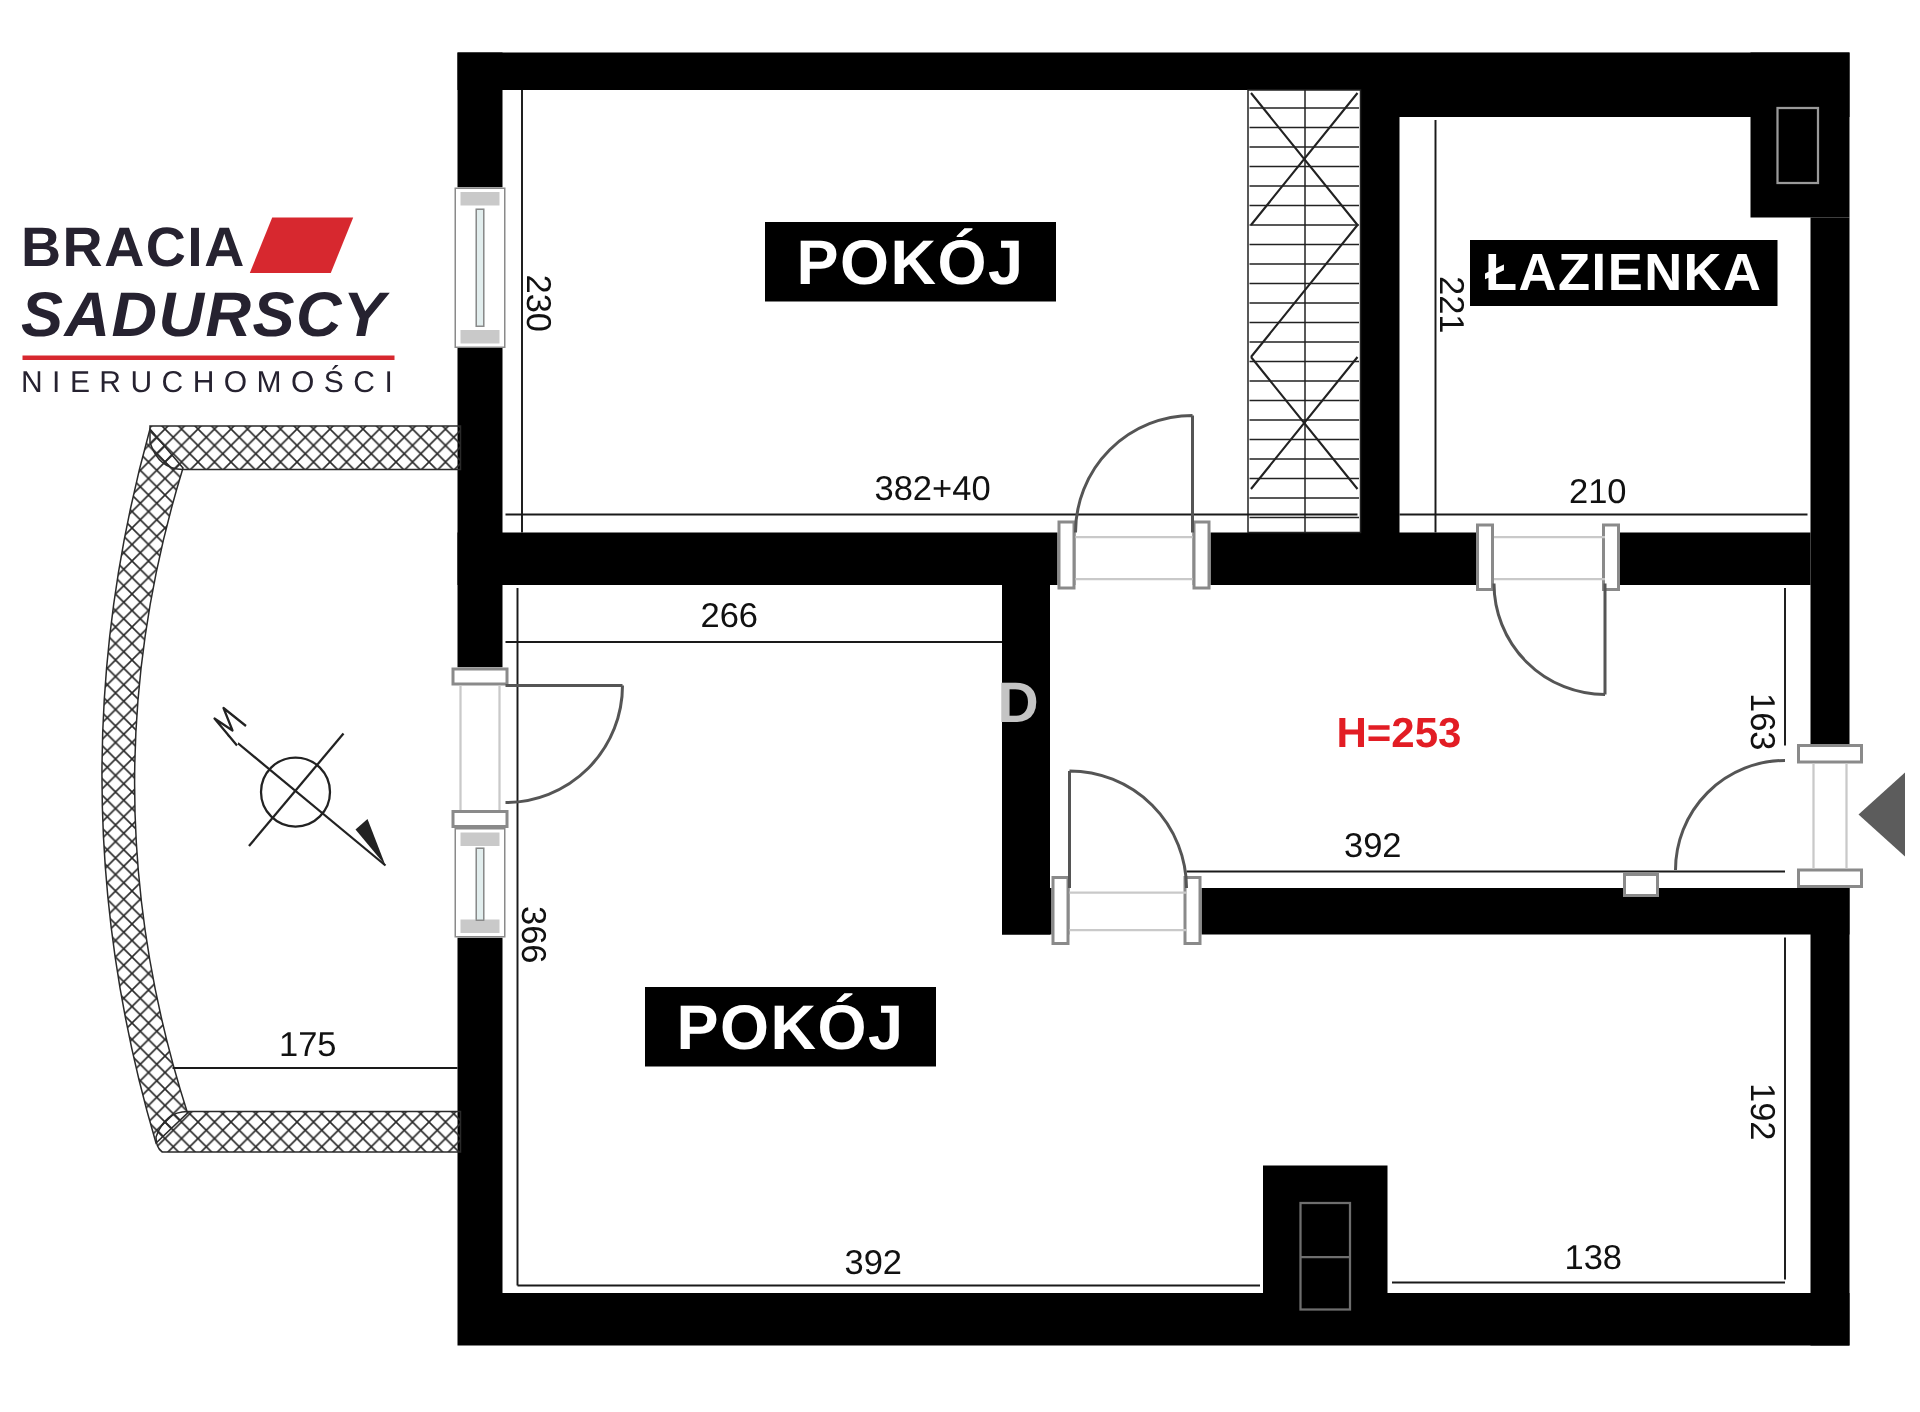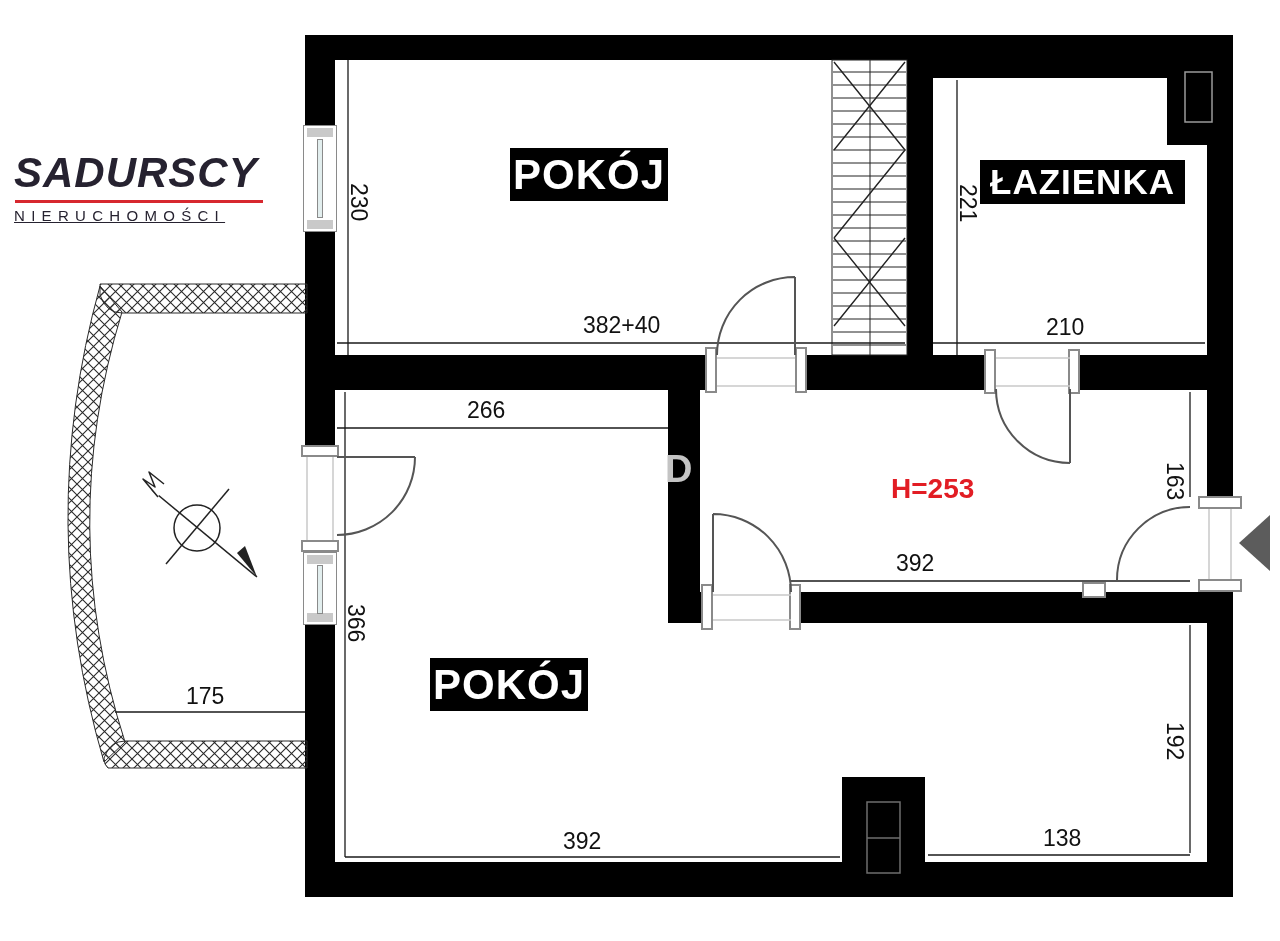--- a/index.html
+++ b/index.html
@@ -4,43 +4,47 @@
 <style>
   html,body{margin:0;padding:0;background:#fff;}
   .stage{position:relative;width:1280px;height:941px;background:#fff;overflow:hidden;
          font-family:"Liberation Sans","DejaVu Sans",sans-serif;}
   .wall{position:absolute;background:var(--wall,#000);}
   .frame{position:absolute;background:#fff;border:2px solid #8a8a8a;box-sizing:border-box;z-index:4;}
   .win{position:absolute;background:#fff;border:1px solid #8a8a8a;box-sizing:border-box;z-index:4;}
   .win .cap{position:absolute;left:3px;right:3px;height:9px;background:#c9c9c9;}
   .win .glz{position:absolute;left:13px;width:6px;background:#e2eeee;border:1px solid #8a8a8a;box-sizing:border-box;}
   .roomlabel{position:absolute;z-index:6;background:#000;color:#fff;font-weight:bold;
-             line-height:1.08;padding:4px 3px;white-space:nowrap;letter-spacing:1px;}
+             line-height:1.08;padding:4px 21px;white-space:nowrap;letter-spacing:1px;}
   .dimh{position:absolute;z-index:6;color:var(--dim-text,#111);font-size:23px;white-space:nowrap;}
   .dimv{position:absolute;z-index:6;color:var(--dim-text,#111);font-size:23px;white-space:nowrap;
         transform:rotate(90deg);transform-origin:top left;}
   .hnote{position:absolute;z-index:6;color:var(--height-note,#e21d24);font-size:28px;font-weight:bold;white-space:nowrap;}
   .wletter{position:absolute;z-index:6;color:#c4c4c4;font-size:38px;font-weight:bold;}
   svg.overlay{position:absolute;left:0;top:0;z-index:5;pointer-events:none;}
   
   .logo{position:absolute;left:14px;top:146px;z-index:7;color:var(--logo-dark,#262230);}
   .logo-row1{display:flex;align-items:center;}
   .brand-top{font-size:37px;font-weight:800;letter-spacing:1px;line-height:1;}
   .redshape{width:54px;height:37px;background:var(--logo-red,#d7282f);transform:skewX(-22deg);
             margin-left:10px;margin-top:-2px;}
   .brand-bottom{font-size:42px;font-weight:800;letter-spacing:1px;line-height:1;margin-top:6px;font-style:italic;}
   .logo-line{width:248px;height:3px;background:var(--logo-red,#d7282f);margin:6px 0 5px 1px;}
-  .tagline{font-size:15px;font-weight:500;letter-spacing:6.3px;line-height:1;text-decoration:underline;}
+  .tagline{font-size:20px;font-weight:500;letter-spacing:6.3px;line-height:1;}
 </style>
 </head>
 <body>
 
 <div class="stage">
 
   <div class="logo">
+    <div class="logo-row1">
+      <span class="brand-top">BRACIA</span>
+      <span class="redshape"></span>
+    </div>
     <div class="brand-bottom">SADURSCY</div>
     <div class="logo-line"></div>
     <div class="tagline">NIERUCHOMOŚCI</div>
   </div>
 
   <div class="wall" style="left:305px;top:35px;width:928px;height:25px"></div>
   <div class="wall" style="left:907px;top:60px;width:326px;height:18px"></div>
   <div class="wall" style="left:1167px;top:35px;width:66px;height:110px"></div>
   <div class="wall" style="left:305px;top:35px;width:30px;height:90px"></div>
   <div class="wall" style="left:305px;top:232px;width:30px;height:213px"></div>

